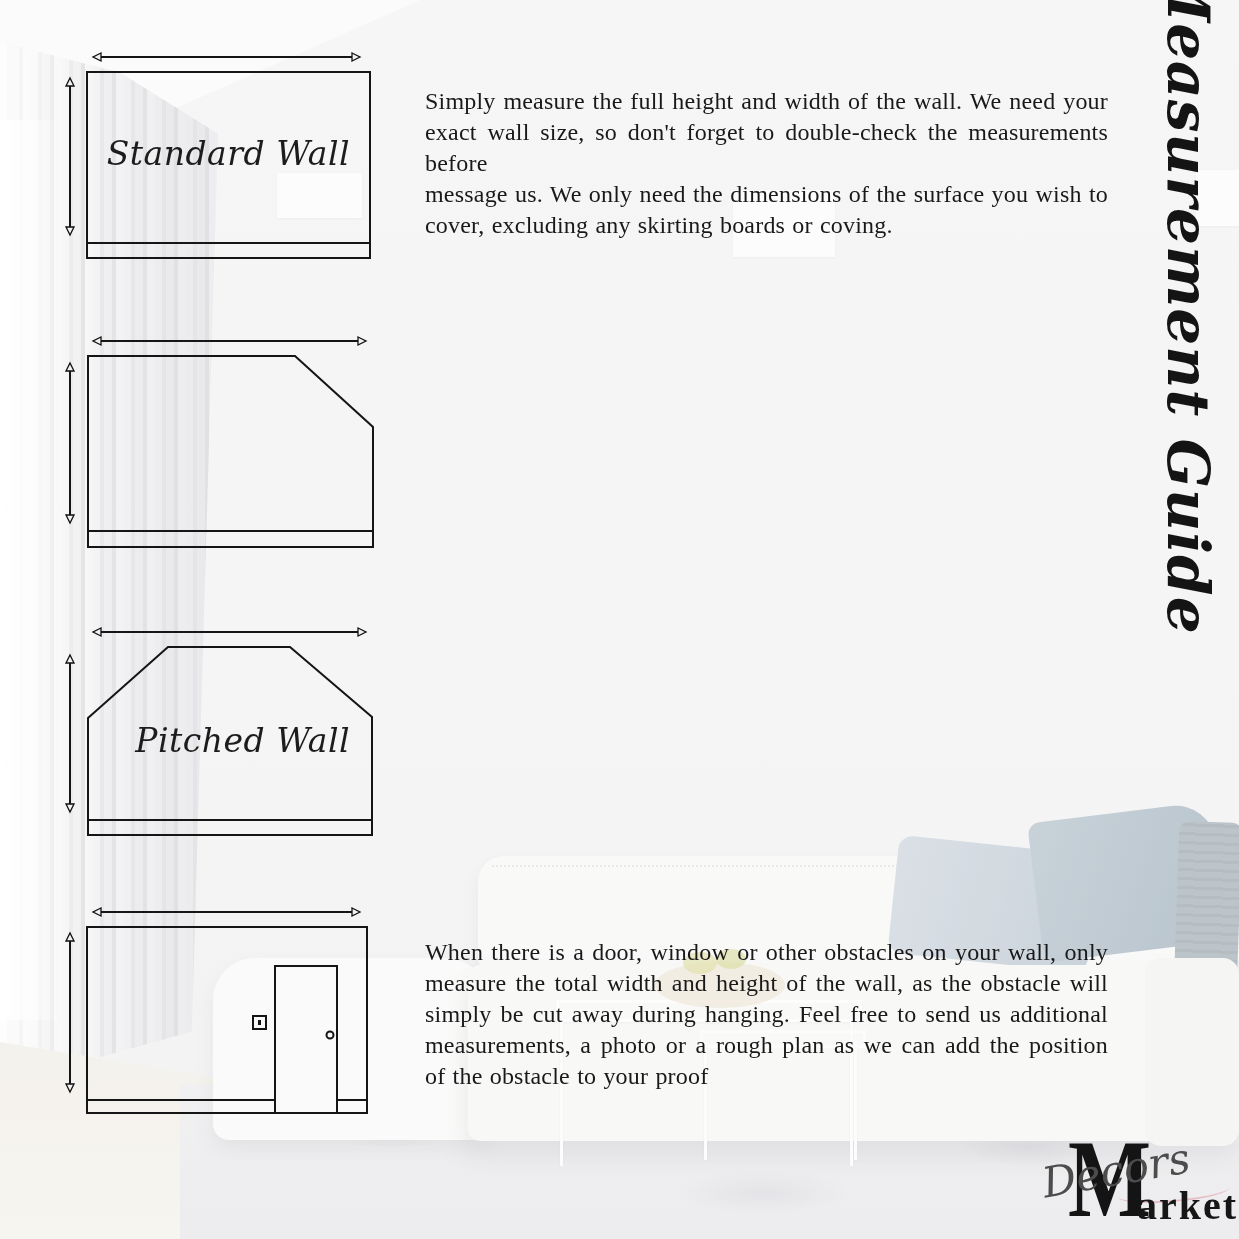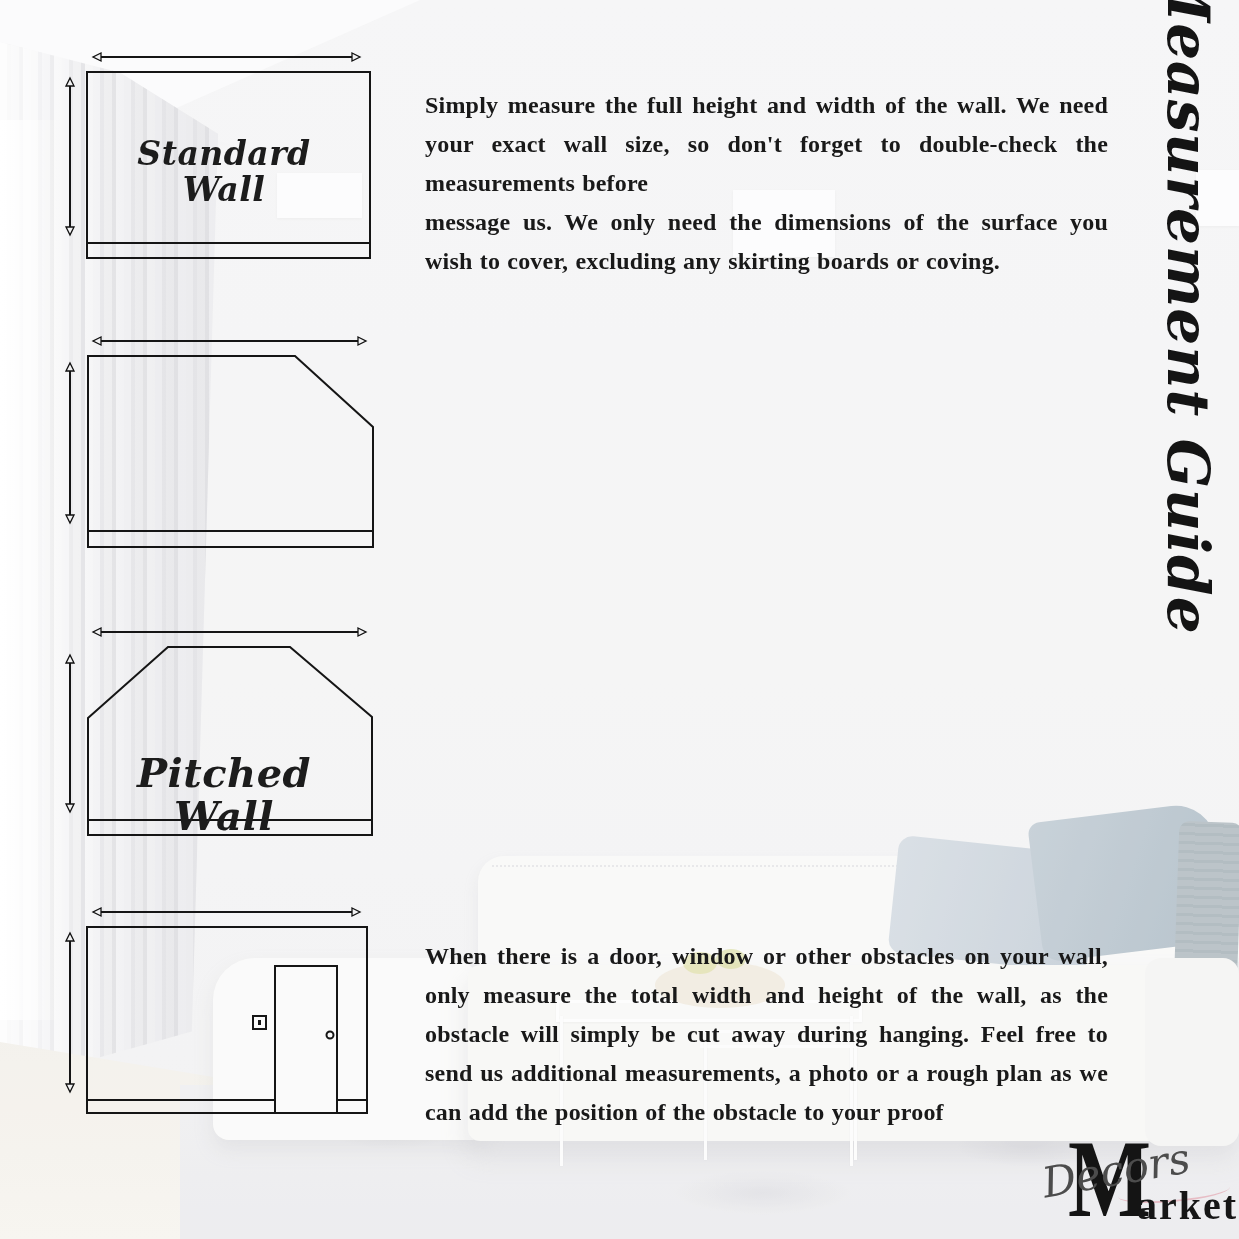--- a/index.html
+++ b/index.html
@@ -54,30 +54,30 @@
   .pear1{left:683px;top:952px;width:34px;height:22px;background:#d6d78e;border-radius:50%;opacity:.7;}
   .pear2{left:716px;top:949px;width:30px;height:20px;background:#cfd387;border-radius:50%;opacity:.7;}
   .patch{background:rgba(252,252,253,.9);box-shadow:0 1px 3px rgba(0,0,0,.05);}
   .patch1{left:277px;top:173px;width:85px;height:45px;}
   .patch2{left:733px;top:190px;width:102px;height:67px;}
   .patch3{left:1196px;top:170px;width:43px;height:56px;}
   .wash{left:0;top:0;width:1239px;height:1239px;background:rgba(255,255,255,.28);}
   
   #diagrams{position:absolute;left:0;top:0;z-index:2;}
   
-  .wall-label{position:absolute;z-index:3;color:#1c1c1c;text-align:center;
-           font-family:"DejaVu Serif", serif;font-style:italic;font-weight:700;
+  .wall-label{position:absolute;z-index:3;color:#1c1c1c;text-align:right;
+           font-family:"DejaVu Serif", serif;font-style:italic;font-weight:400;
            letter-spacing:.5px;line-height:1.08;}
   .lbl-standard{left:98px;top:136px;width:252px;font-size:33px;}
   .lbl-sloped{left:93px;top:426px;width:250px;font-size:33px;}
-  .lbl-pitched{left:98px;top:751px;width:252px;font-size:40px;}
+  .lbl-pitched{left:98px;top:723px;width:252px;font-size:33px;}
   .lbl-obstacles{left:76px;top:984px;width:186px;font-size:30px;}
   .para{position:absolute;left:425px;width:683px;z-index:3;color:#191919;
-        font-size:24px;line-height:39px;text-align:justify;white-space:pre-line;
-        letter-spacing:.2px;word-spacing:1px;font-weight:bold;}
+        font-size:24px;line-height:31px;text-align:justify;white-space:pre-line;
+        letter-spacing:.2px;word-spacing:1px;}
   .para1{top:86px;} .para2{top:389px;} .para3{top:681px;} .para4{top:937px;}
   .vtitle{position:absolute;z-index:3;left:1188px;top:278px;width:640px;
         transform:translate(-50%,-50%) rotate(90deg);text-align:center;white-space:nowrap;
         font-family:"DejaVu Serif", serif;font-style:italic;font-weight:700;
         font-size:58px;color:#141414;letter-spacing:1px;}
   
   .logo{position:absolute;z-index:3;}
   .logo-m{left:1068px;top:1124px;font-family:"Liberation Serif", serif;font-weight:700;
         font-size:110px;line-height:1;color:#141414;transform:scaleX(.8);transform-origin:left top;}
   .logo-script{left:1016px;top:1146px;width:200px;font-family:"DejaVu Serif", serif;

